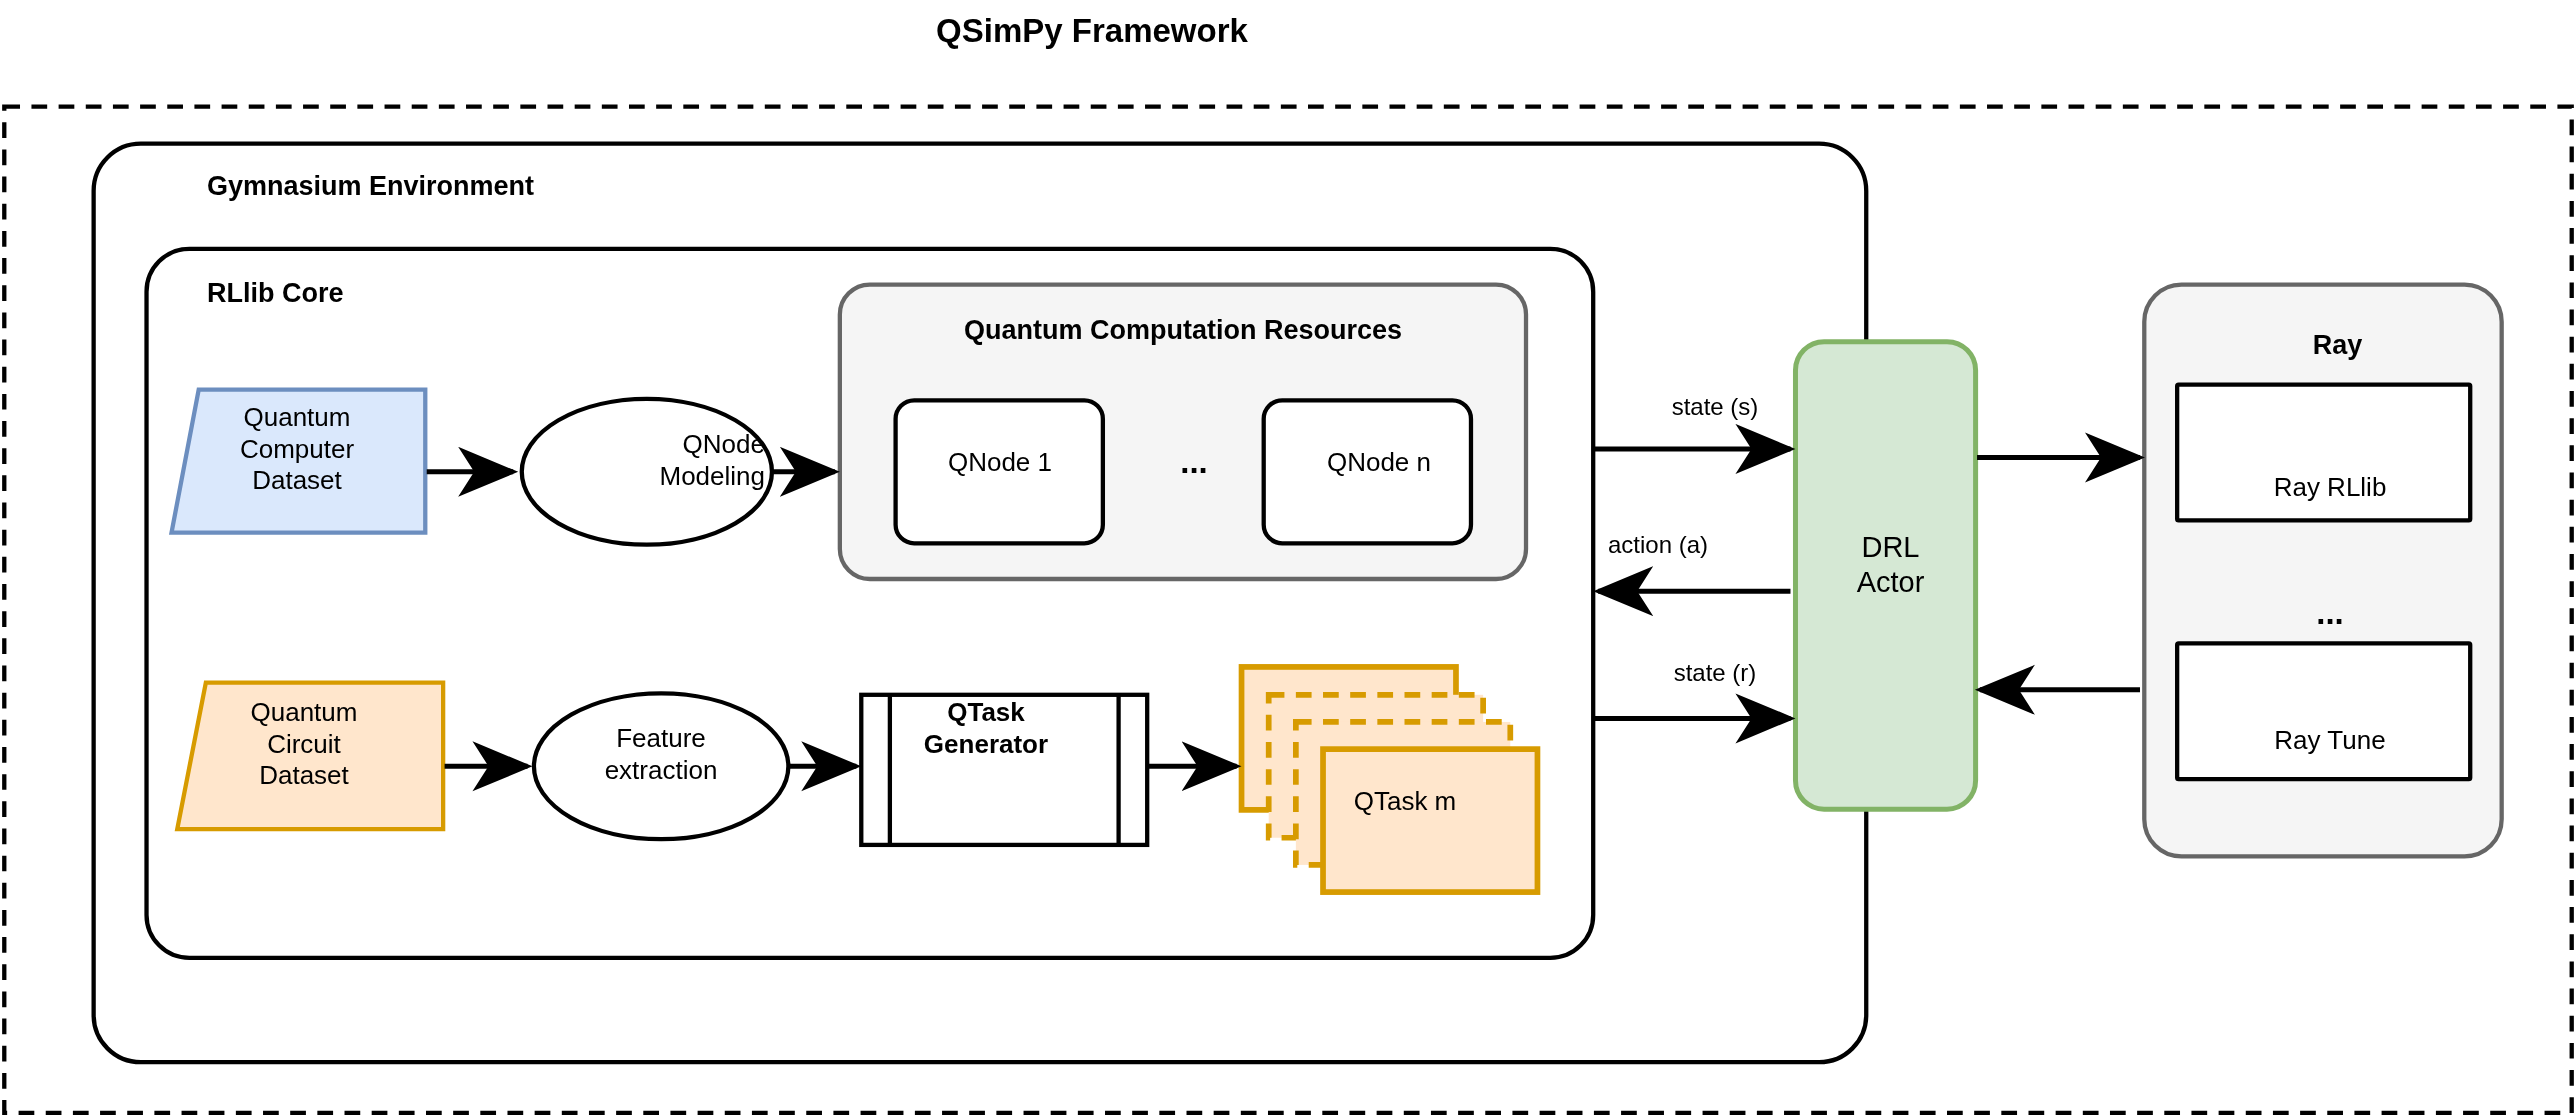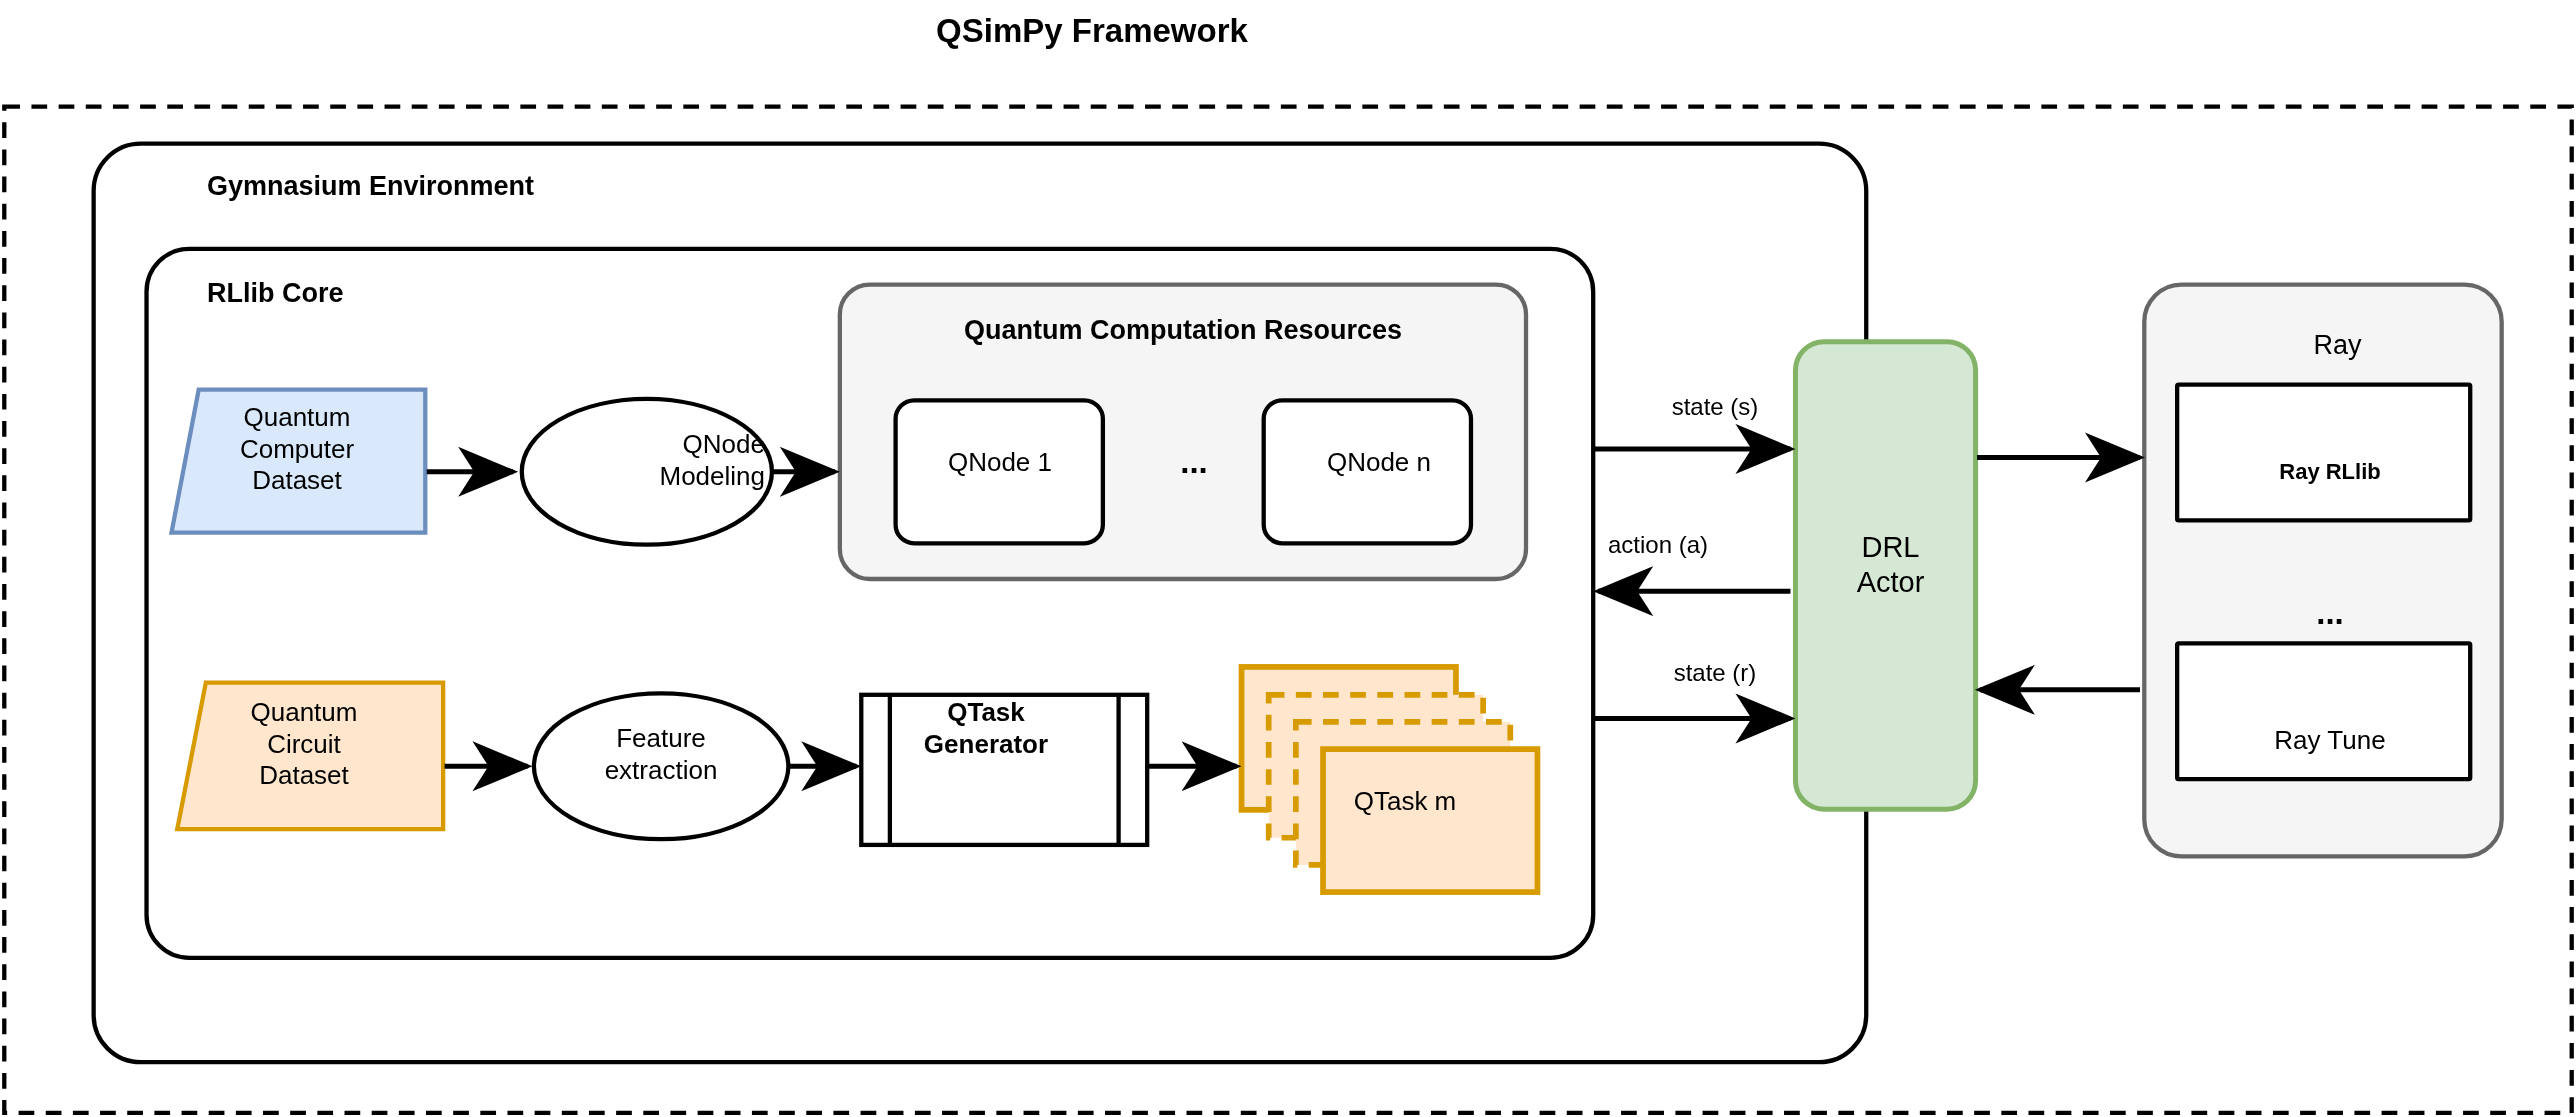--- a/index.html
+++ b/index.html
@@ -10,34 +10,34 @@
   .lbl{position:absolute;text-align:center;line-height:1.22;
        white-space:pre-line;color:#000;}
 
   
   #title{left:0;top:11.4px;width:2184px;font-size:33px;font-weight:bold;}
 
   
   #gym-cap{left:207px;top:170px;font-size:27px;font-weight:bold;text-align:left;}
   #core-cap{left:207px;top:277px;font-size:27px;font-weight:bold;text-align:left;}
   #qcr-cap{left:879px;top:314px;width:608px;font-size:27px;font-weight:bold;}
-  #ray-cap{left:2159px;top:329px;width:357px;font-size:27px;font-weight:normal;}
+  #ray-cap{left:2159px;top:329px;width:357px;font-size:27px;font-weight:bold;}
 
   
   #qc-ds{left:179px;top:402px;width:236px;font-size:26px;}
   #qcirc-ds{left:186px;top:697px;width:236px;font-size:26px;}
   #qnode-model{left:529px;top:429px;width:236px;font-size:26px;text-align:right;}
   #feat-ext{left:543px;top:723px;width:236px;font-size:26px;}
   #qnode1{left:893px;top:447px;width:214px;font-size:26px;}
   #qcr-dots{left:1144px;top:442px;width:100px;font-size:33px;font-weight:bold;}
   #qnoden{left:1272px;top:447px;width:214px;font-size:26px;}
   #qtask-gen{left:843px;top:697px;width:286px;font-size:26px;font-weight:bold;}
   #qtask-m{left:1287px;top:786px;width:236px;font-size:26px;}
   #drl-actor{left:1801px;top:530px;width:179px;font-size:29px;}
-  #ray-rllib{left:2173px;top:459px;width:314px;font-size:22px;font-weight:bold;}
+  #ray-rllib{left:2173px;top:472px;width:314px;font-size:26px;}
   #ray-dots{left:2173px;top:593px;width:314px;font-size:33px;font-weight:bold;}
   #ray-tune{left:2173px;top:725px;width:314px;font-size:26px;}
 
   
   #lbl-state{left:1608px;top:392px;width:214px;font-size:24px;text-align:center;}
   #lbl-action{left:1608px;top:530px;width:214px;font-size:24px;text-align:left;}
   #lbl-reward{left:1608px;top:658px;width:214px;font-size:24px;text-align:center;}
 </style>
 </head>
 <body>

